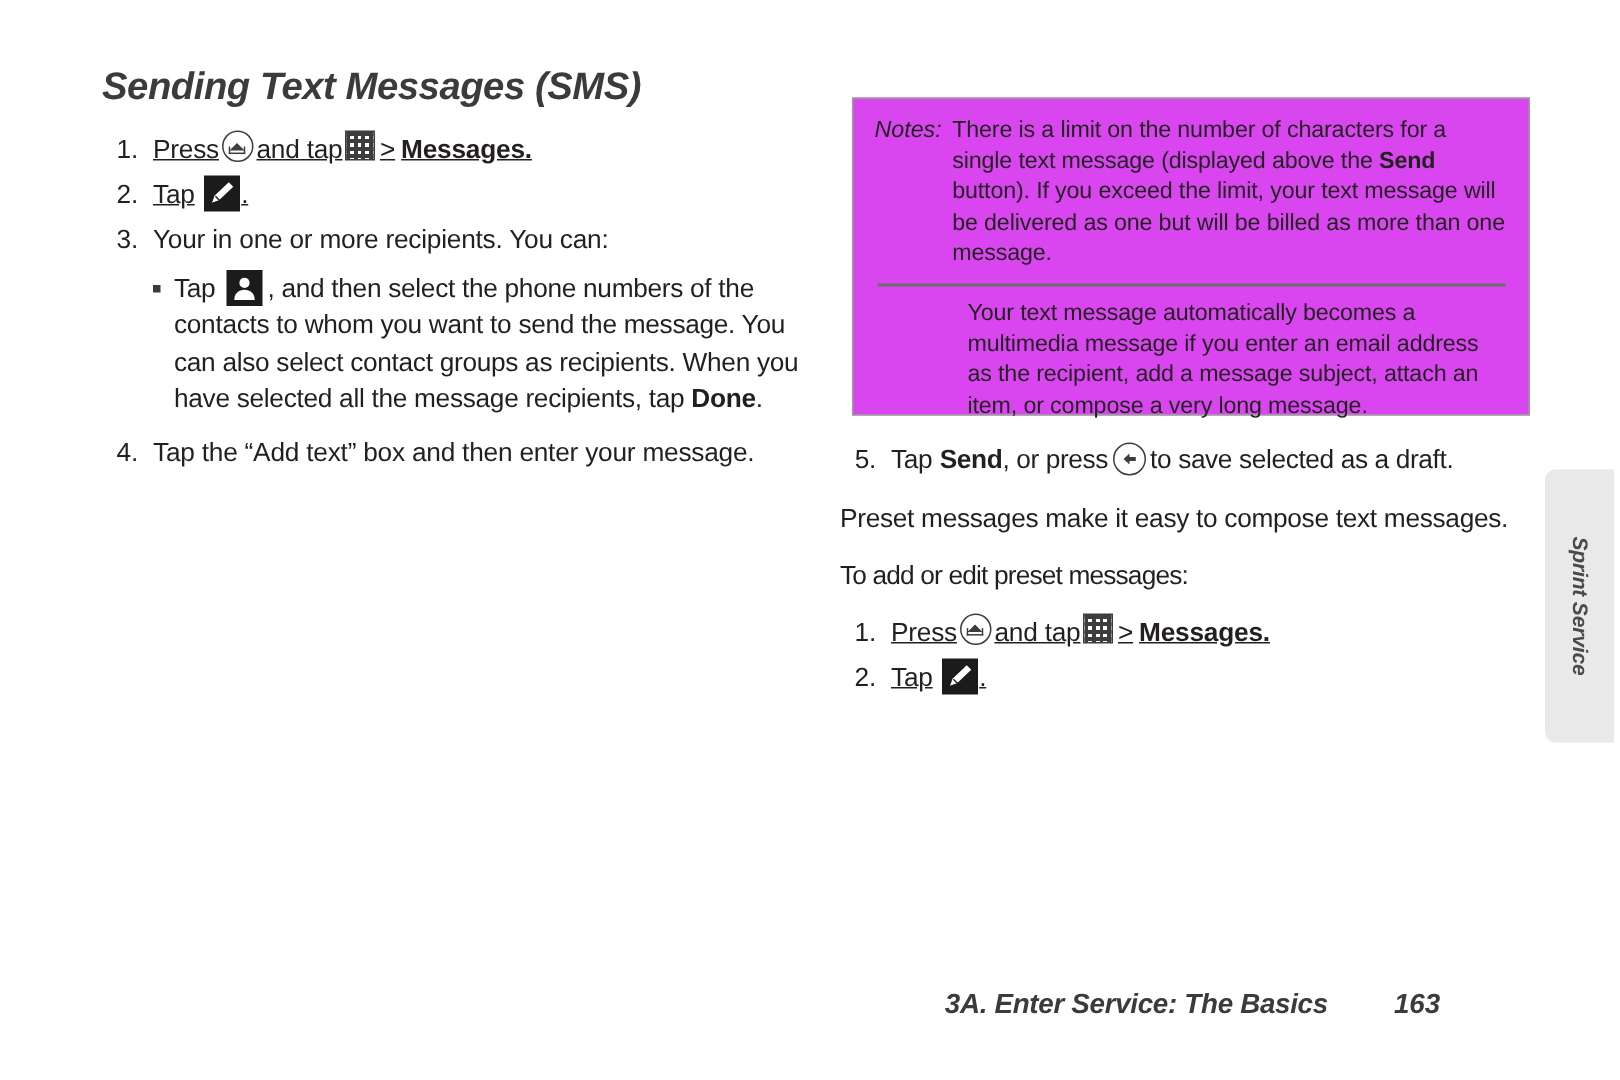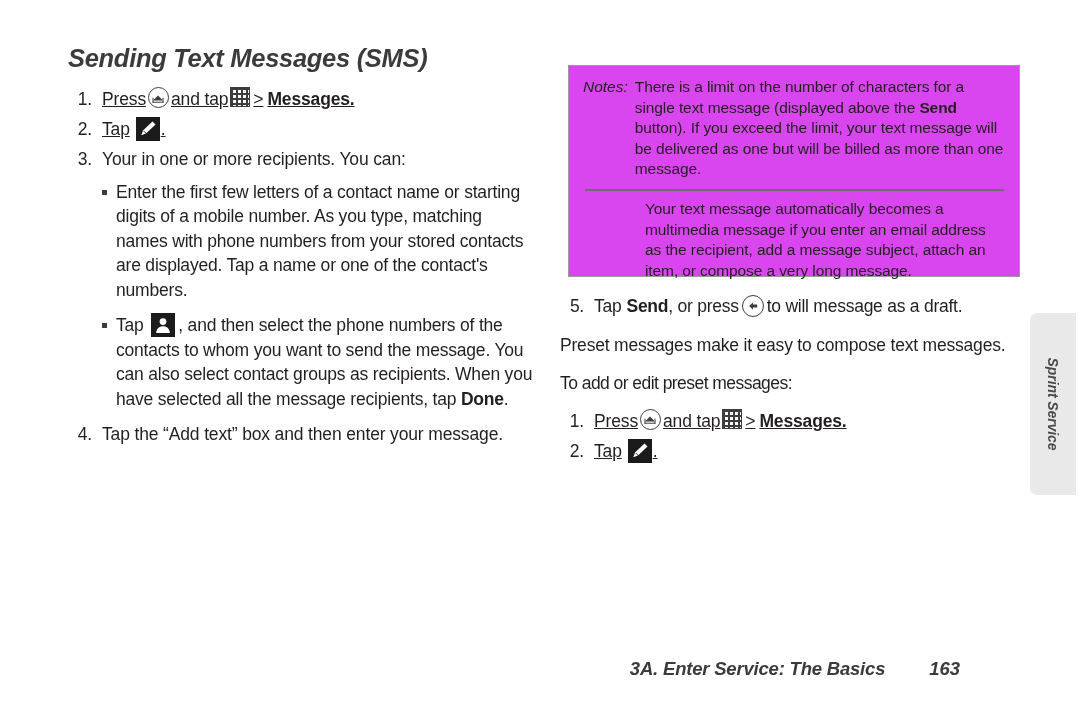--- a/index.html
+++ b/index.html
@@ -267,23 +267,20 @@
           </span>
           <span>.</span>
         </span>
       </li>
 
       <li>
         <span class="num">3.</span>
         <span>Your in one or more recipients. You can:</span>
 
         <ul class="bullets sub-bullets">
-          <li>
-            <span>Enter the first few letters of a contact name or starting digits of a mobile number. As you type, matching names with phone numbers from your stored contacts are displayed. Tap a name or one of the contact's numbers.</span>
-          </li>
 
           <li>
             <span>Tap</span>
             <span class="icon ico-sq" style="margin:0 3px">
               <svg width="24" height="24" viewBox="0 0 24 24">
                 <circle cx="12" cy="8.6" r="3.4" fill="#ffffff"></circle>
                 <path d="M5.2 20 C5.2 15.6 8.2 13.2 12 13.2 C15.8 13.2 18.8 15.6 18.8 20 Z" fill="#ffffff"></path>
               </svg>
             </span><span>, and then select the phone numbers of the contacts to whom you want to send the message. You can also select contact groups as recipients. When you have selected all the message recipients, tap</span>
             <b>Done</b><span>.</span>
@@ -316,21 +313,21 @@
   <div class="step5">
     <span class="num">5.</span>
     <span>Tap</span>
     <b style="margin-left:5px">Send</b>
     <span>, or press</span>
     <span class="ico-back">
       <svg width="16" height="16" viewBox="0 0 16 16">
         <path d="M4 8 L8 4.4 L8 6.6 L12.2 6.6 L12.2 9.4 L8 9.4 L8 11.6 Z" fill="#3d3d3d"></path>
       </svg>
     </span>
-    <span>to will message as a draft.</span>
+    <span>to save selected as a draft.</span>
   </div>
 
   <div class="right-lower">
 
     <p class="para">Preset messages make it easy to compose text messages.</p>
 
     <p class="para tight">To add or edit preset messages:</p>
 
     <ol class="steps">
       <li>

